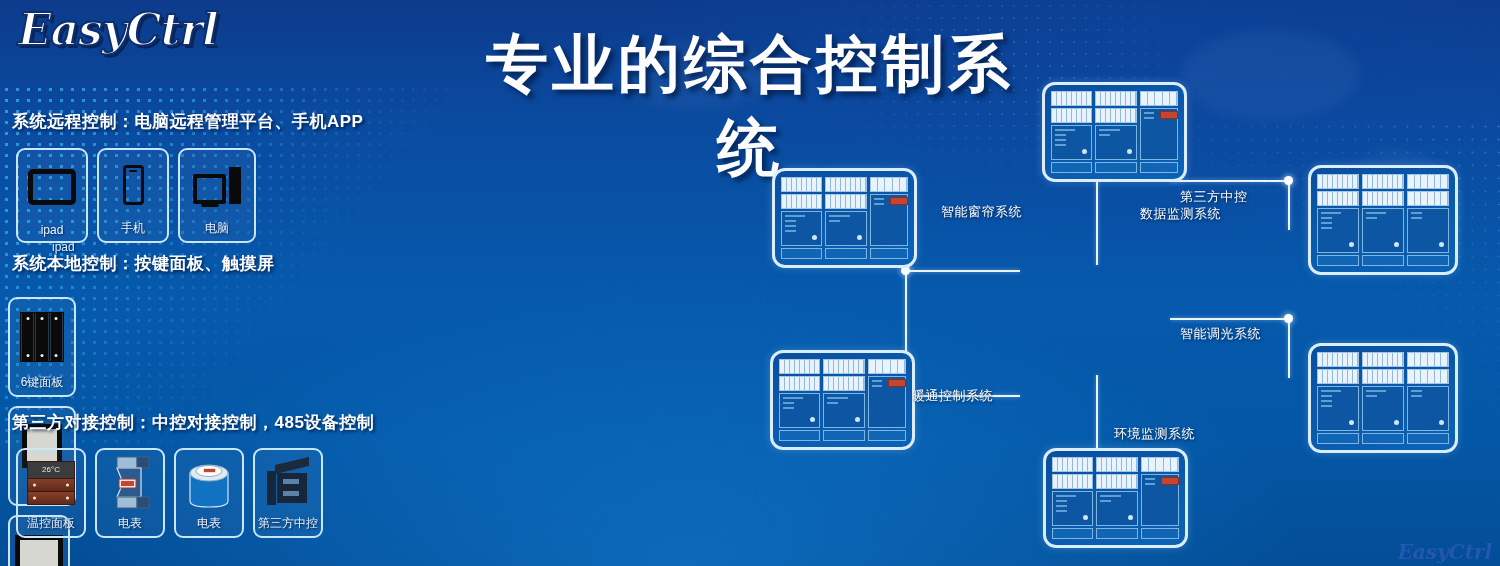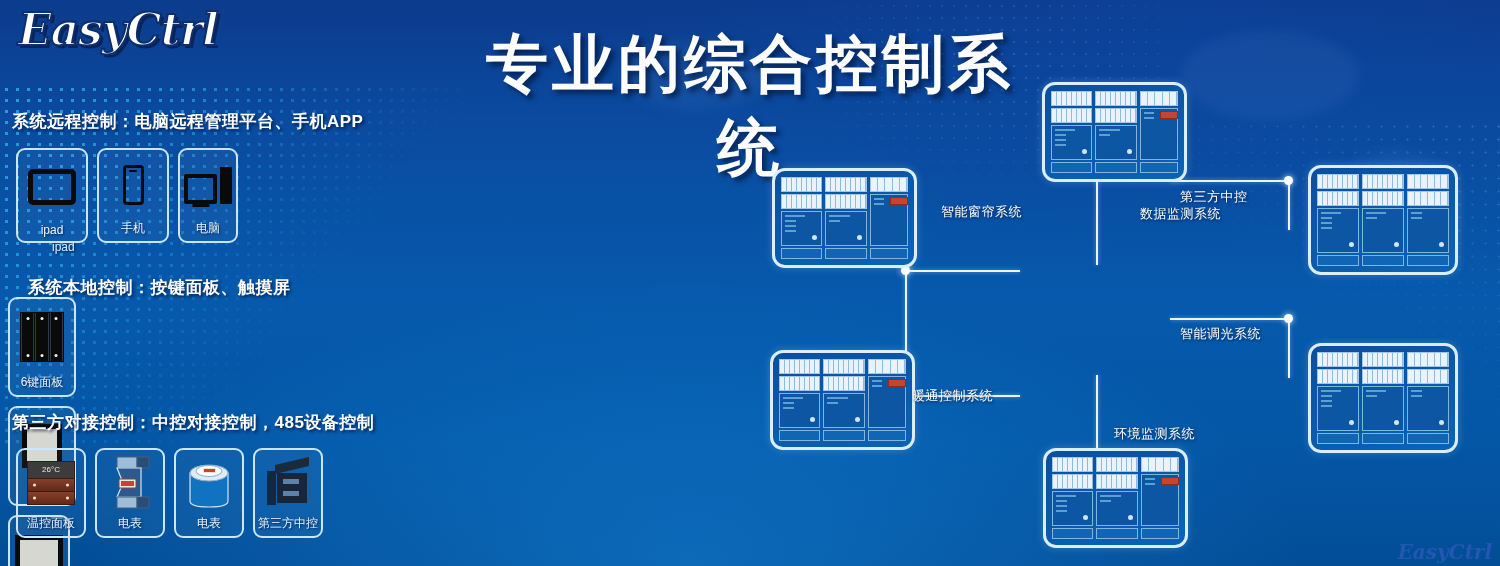--- a/index.html
+++ b/index.html
@@ -64,41 +64,41 @@
     font-family:"DejaVu Sans","Liberation Sans",sans-serif;
   }
 
   
   .sec-title {
     position:absolute; color:#ffffff; font-weight:bold; font-size:17px;
     letter-spacing:.5px; text-shadow:2px 2px 3px rgba(3,25,65,.8);
     white-space:nowrap;
   }
   #sec-1 { left:12px; top:110px; }
-  #sec-2 { left:12px; top:276px;margin-left:16px; }
+  #sec-2 { left:12px; top:252px; }
   #sec-3 { left:12px; top:411px; }
 
   .card-row { position:absolute; display:flex; gap:9px; }
   #row-1 { left:16px; top:148px; }
   #row-2 { left:8px; top:297px;flex-direction:column; }
   #row-3 { left:16px; top:448px; }
 
   .card {
     border:2px solid #c9e6fb; border-radius:9px;
     background:rgba(255,255,255,.04);
     display:flex; flex-direction:column; align-items:center; justify-content:flex-end;
     position:relative;
   }
   .card .glyph { flex:1; display:flex; align-items:center; justify-content:center; width:100%; }
   .card .cap {
     font-size:12px; color:#eaf4ff; padding-bottom:4px; white-space:nowrap;
     text-shadow:1px 1px 2px rgba(0,20,60,.8);
   }
   #row-1 .card { width:72px; height:95px; }
-  #row-1 .card:nth-child(3) { width:60px;justify-content:space-between; }
+  #row-1 .card:nth-child(3) { width:78px;justify-content:space-between; }
   #row-2 .card { width:68px; height:100px; }
   #row-2 .card:nth-child(3), #row-2 .card:nth-child(4) { width:62px; }
   #row-3 .card { width:70px; height:90px; }
   #row-3 .card:nth-child(5) { width:90px; }
 
   .below-cap {
     position:absolute; left:52px; top:240px; font-size:12px; color:#dceeff;
     text-shadow:1px 1px 2px rgba(0,20,60,.8);
   }
   .ipad-g { width:48px; height:36px; border:5px solid #0a0a0a; border-radius:5px; background:transparent; }

